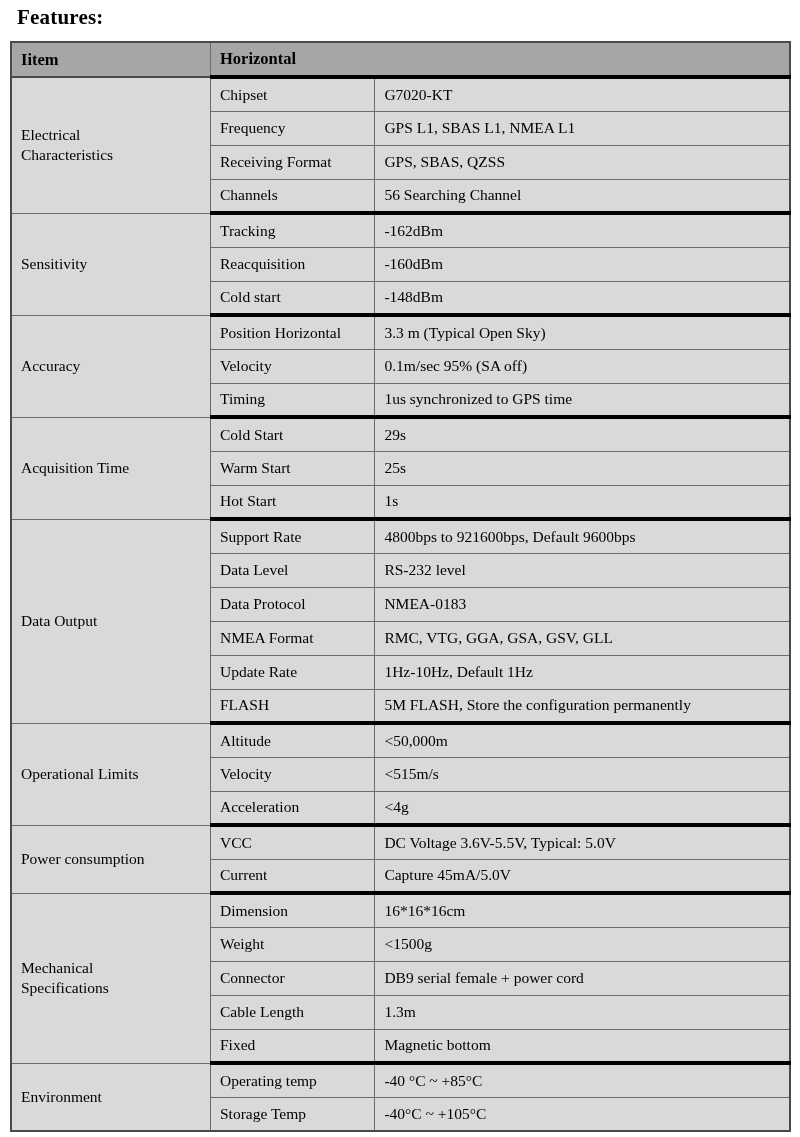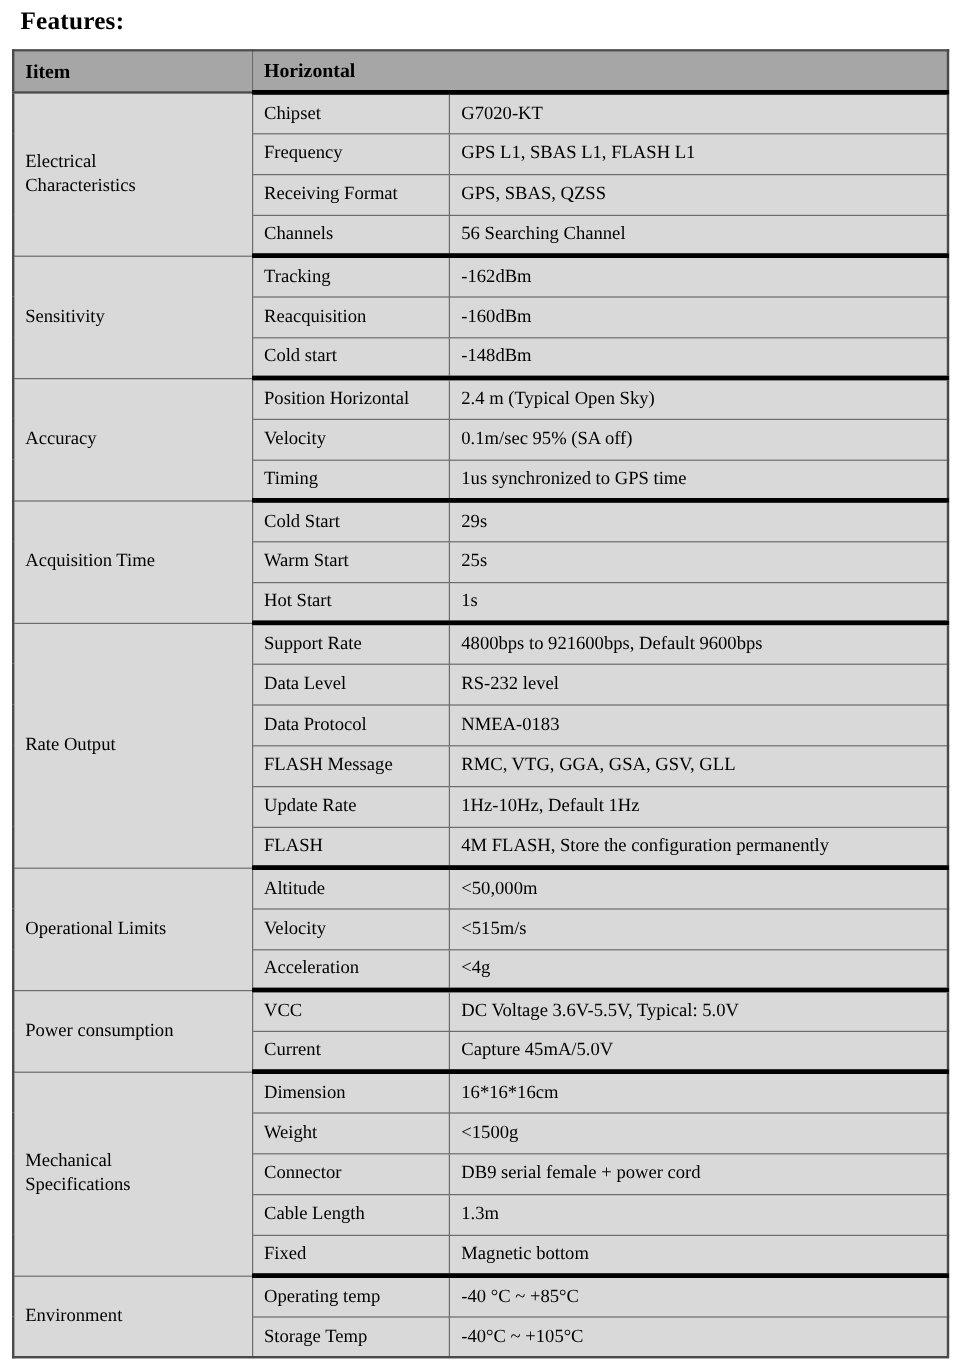--- a/index.html
+++ b/index.html
@@ -121,21 +121,21 @@
       </thead>
       <tbody id="table-body">
           <tr class="group-start">
             <td class="group-cell" rowspan="4">Electrical
 Characteristics</td>
             <td class="key-cell">Chipset</td>
             <td class="val-cell">G7020-KT</td>
           </tr>
           <tr>
             <td class="key-cell">Frequency</td>
-            <td class="val-cell">GPS L1, SBAS L1, FLASH L1</td>
+            <td class="val-cell">GPS L1, SBAS L1, NMEA L1</td>
           </tr>
           <tr>
             <td class="key-cell">Receiving Format</td>
             <td class="val-cell">GPS, SBAS, QZSS</td>
           </tr>
           <tr class="group-end">
             <td class="key-cell">Channels</td>
             <td class="val-cell">56 Searching Channel</td>
           </tr>
           <tr class="group-start">
@@ -147,21 +147,21 @@
             <td class="key-cell">Reacquisition</td>
             <td class="val-cell">-160dBm</td>
           </tr>
           <tr class="group-end">
             <td class="key-cell">Cold start</td>
             <td class="val-cell">-148dBm</td>
           </tr>
           <tr class="group-start">
             <td class="group-cell" rowspan="3">Accuracy</td>
             <td class="key-cell">Position Horizontal</td>
-            <td class="val-cell">2.4 m (Typical Open Sky)</td>
+            <td class="val-cell">3.3 m (Typical Open Sky)</td>
           </tr>
           <tr>
             <td class="key-cell">Velocity</td>
             <td class="val-cell">0.1m/sec 95% (SA off)</td>
           </tr>
           <tr class="group-end">
             <td class="key-cell">Timing</td>
             <td class="val-cell">1us synchronized to GPS time</td>
           </tr>
           <tr class="group-start">
@@ -171,43 +171,43 @@
           </tr>
           <tr>
             <td class="key-cell">Warm Start</td>
             <td class="val-cell">25s</td>
           </tr>
           <tr class="group-end">
             <td class="key-cell">Hot Start</td>
             <td class="val-cell">1s</td>
           </tr>
           <tr class="group-start">
-            <td class="group-cell" rowspan="6">Rate Output</td>
+            <td class="group-cell" rowspan="6">Data Output</td>
             <td class="key-cell">Support Rate</td>
             <td class="val-cell">4800bps to 921600bps, Default 9600bps</td>
           </tr>
           <tr>
             <td class="key-cell">Data Level</td>
             <td class="val-cell">RS-232 level</td>
           </tr>
           <tr>
             <td class="key-cell">Data Protocol</td>
             <td class="val-cell">NMEA-0183</td>
           </tr>
           <tr>
-            <td class="key-cell">FLASH Message</td>
+            <td class="key-cell">NMEA Format</td>
             <td class="val-cell">RMC, VTG, GGA, GSA, GSV, GLL</td>
           </tr>
           <tr>
             <td class="key-cell">Update Rate</td>
             <td class="val-cell">1Hz-10Hz, Default 1Hz</td>
           </tr>
           <tr class="group-end">
             <td class="key-cell">FLASH</td>
-            <td class="val-cell">4M FLASH, Store the configuration permanently</td>
+            <td class="val-cell">5M FLASH, Store the configuration permanently</td>
           </tr>
           <tr class="group-start">
             <td class="group-cell" rowspan="3">Operational Limits</td>
             <td class="key-cell">Altitude</td>
             <td class="val-cell">&lt;50,000m</td>
           </tr>
           <tr>
             <td class="key-cell">Velocity</td>
             <td class="val-cell">&lt;515m/s</td>
           </tr>

